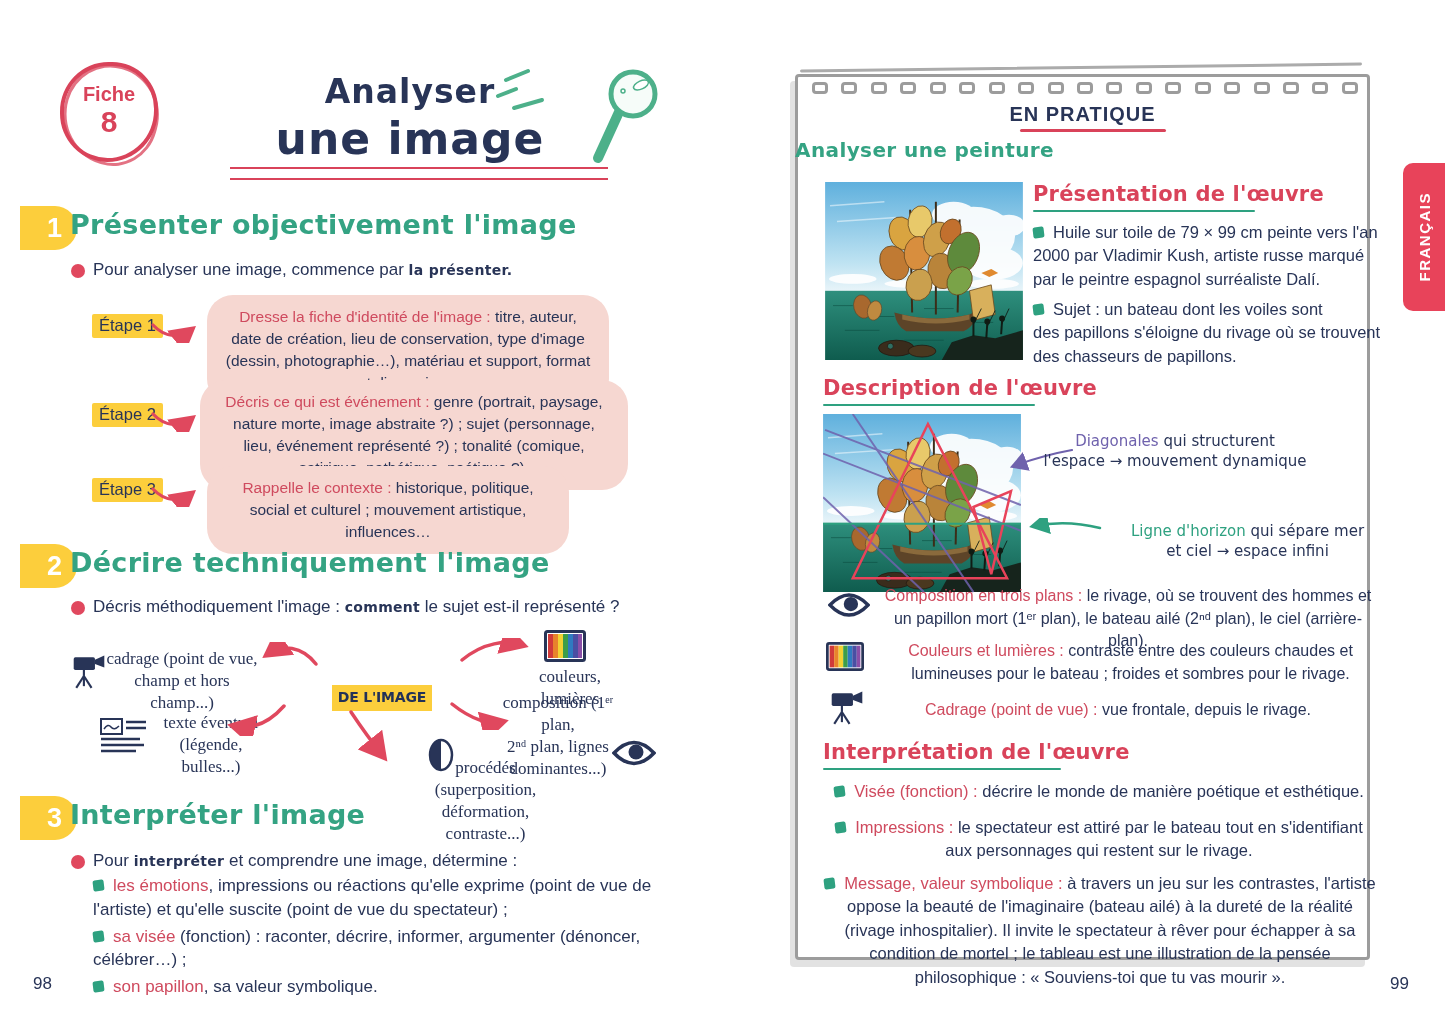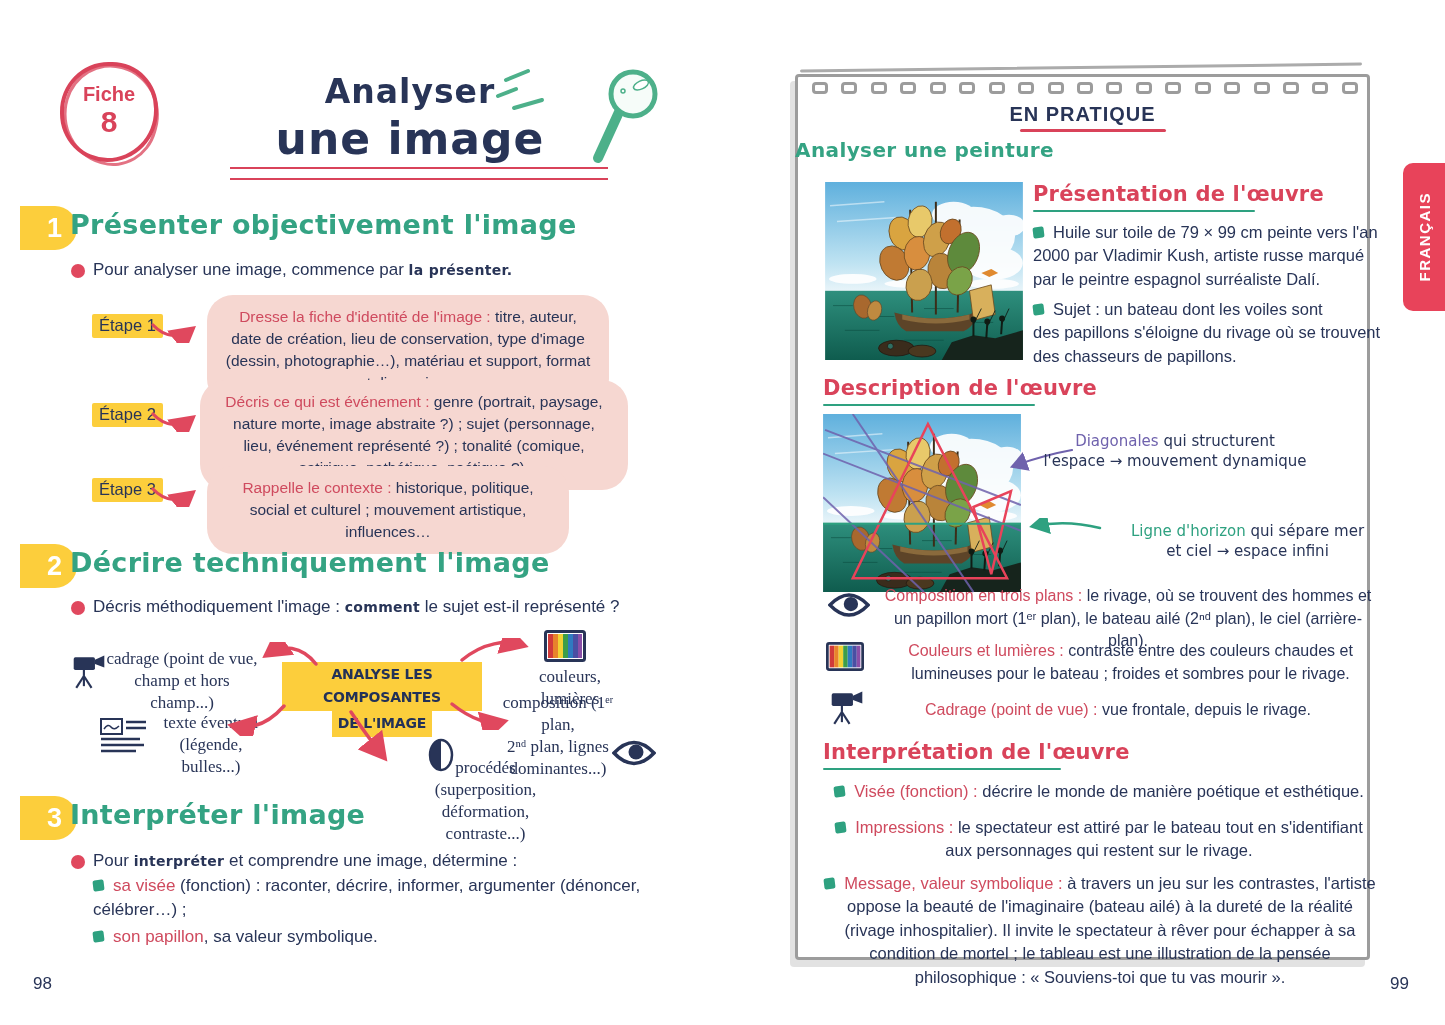--- a/index.html
+++ b/index.html
@@ -241,21 +241,21 @@
         <line x1="26" y1="12" x2="46" y2="12"></line>
         <line x1="1" y1="23" x2="40" y2="23"></line>
         <line x1="1" y1="29" x2="44" y2="29"></line>
         <line x1="1" y1="35" x2="36" y2="35"></line>
       </g>
   </svg>
   <div class="abs hand" style="left:150px;top:712px;width:122px;text-align:center">texte éventuel
 (légende, bulles...)</div>
 
   <div class="abs map-center" style="left:282px;top:662px;width:200px">
-    <span>ANALYSE LES COMPOSANTES</span><br>
+    <br>
     <span>DE L'IMAGE</span>
   </div>
 
   <svg class="abs" style="left:544px;top:630px" width="42" height="32" viewBox="0 0 42 32">
     <rect x="1.5" y="1.5" width="39" height="29" rx="2" fill="none" stroke="#283457" stroke-width="3"></rect>
     <g>
       <rect x="4" y="4" width="5" height="24" fill="#d03a3a"></rect>
         <rect x="9" y="4" width="5" height="24" fill="#e8832c"></rect>
       <rect x="14" y="4" width="5" height="24" fill="#f2d234"></rect>
         <rect x="19" y="4" width="5" height="24" fill="#3d9e48"></rect>
@@ -299,20 +299,21 @@
 
   <div class="abs secnum" style="top:796px">
       <span>3</span>
     </div>
   <div class="abs sectitle" style="left:70px;top:799px">Interpréter l'image</div>
 
   <div class="abs dot" style="left:71px;top:855px"></div>
   <div class="abs intro" style="left:93px;top:849px;width:560px"><span>Pour </span><span class="em">interpréter</span><span> et comprendre une image, détermine :</span></div>
 
   <div class="abs sublist" style="left:93px;top:874px;width:568px">
+    <div class="row"><span class="gbullet"></span><span class="lead">les émotions</span><span>, impressions ou réactions qu'elle exprime (point de vue de l'artiste) et qu'elle suscite (point de vue du spectateur) ;</span></div>
     <div class="row"><span class="gbullet"></span><span class="lead">sa visée</span><span> (fonction) : raconter, décrire, informer, argumenter (dénoncer, célébrer…) ;</span></div>
     <div class="row"><span class="gbullet"></span><span class="lead">son papillon</span><span>, sa valeur symbolique.</span></div>
   </div>
 
   <div class="abs pagenum" style="left:33px;top:974px">98</div>
 
   <div class="abs backsheet"></div>
   <div class="abs frame"></div>
   <div class="abs binding">
       <span class="bsq"></span>

